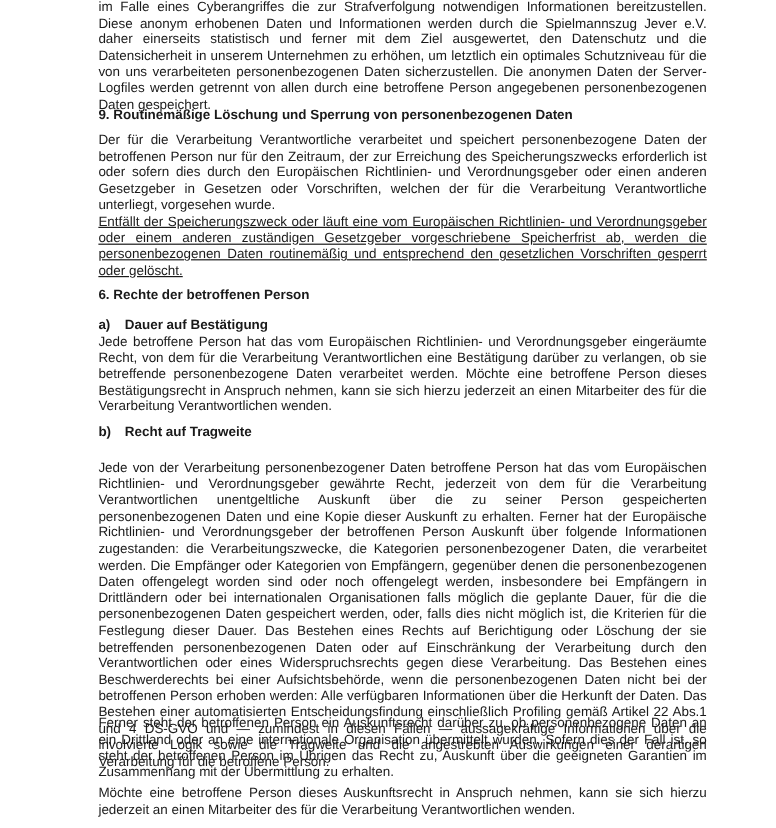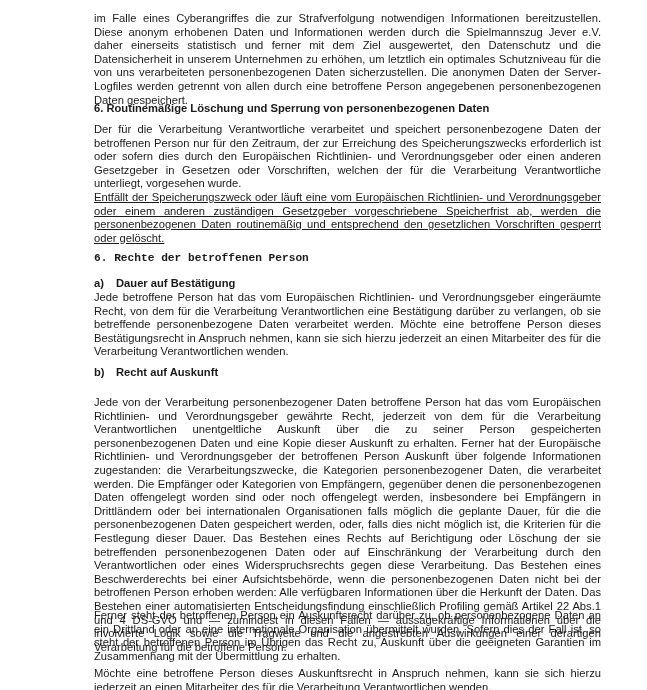--- a/index.html
+++ b/index.html
@@ -7,45 +7,45 @@
       width: 647px; height: 690px; overflow: hidden;
       background: #ffffff;
       font-family: "Liberation Sans", sans-serif;
       color: #1a1a1a;
       position: relative;
     }
     .page {
       position: absolute; left: 82px; top: 0px; width: 507px;
       font-size: 11.2px; line-height: 13.6px;
     }
-    .blk { position: absolute; left: 0; width: 507px; margin: 12px; }
+    .blk { position: absolute; left: 0; width: 507px; margin: 0; }
     .just-last { text-align: justify; text-align-last: left; }
     h2, h3 { font-weight: bold; margin: 0; font-size: 11.2px; line-height: 13.6px; }
     .sub-label { display: inline-block; width: 22px; }
     p { margin: 0; }
   </style>
 </head>
 <body>
 
 <div class="page">
 
   <p class="blk just-last" style="top:0px;">im Falle eines Cyberangriffes die zur Strafverfolgung notwendigen Informationen bereitzustellen. Diese anonym erhobenen Daten und Informationen werden durch die Spielmannszug Jever e.V. daher einerseits statistisch und ferner mit dem Ziel ausgewertet, den Datenschutz und die Datensicherheit in unserem Unternehmen zu erhöhen, um letztlich ein optimales Schutzniveau für die von uns verarbeiteten personenbezogenen Daten sicherzustellen. Die anonymen Daten der Server-Logfiles werden getrennt von allen durch eine betroffene Person angegebenen personenbezogenen Daten gespeichert.</p>
 
-  <h2 class="blk" style="top:90px;">6. Routinemäßige Löschung und Sperrung von personenbezogenen Daten</h2>
+  <h2 class="blk" style="top:90px;">9. Routinemäßige Löschung und Sperrung von personenbezogenen Daten</h2>
 
   <p class="blk just-last" style="top:111px;">Der für die Verarbeitung Verantwortliche verarbeitet und speichert personenbezogene Daten der betroffenen Person nur für den Zeitraum, der zur Erreichung des Speicherungszwecks erforderlich ist oder sofern dies durch den Europäischen Richtlinien- und Verordnungsgeber oder einen anderen Gesetzgeber in Gesetzen oder Vorschriften, welchen der für die Verarbeitung Verantwortliche unterliegt, vorgesehen wurde.</p>
   <p class="blk just-last" style="top:179px;text-decoration:underline;">Entfällt der Speicherungszweck oder läuft eine vom Europäischen Richtlinien- und Verordnungsgeber oder einem anderen zuständigen Gesetzgeber vorgeschriebene Speicherfrist ab, werden die personenbezogenen Daten routinemäßig und entsprechend den gesetzlichen Vorschriften gesperrt oder gelöscht.</p>
 
-  <h2 class="blk" style="top:240px;font-family:Liberation Mono, monospace;">6. Rechte der betroffenen Person</h2>
+  <h2 class="blk" style="top:240px;">6. Rechte der betroffenen Person</h2>
 
   <h3 class="blk" style="top:265px;">
     <span class="sub-label">a)</span><span>Dauer auf Bestätigung</span>
   </h3>
   <p class="blk just-last" style="top:279px;">Jede betroffene Person hat das vom Europäischen Richtlinien- und Verordnungsgeber eingeräumte Recht, von dem für die Verarbeitung Verantwortlichen eine Bestätigung darüber zu verlangen, ob sie betreffende personenbezogene Daten verarbeitet werden. Möchte eine betroffene Person dieses Bestätigungsrecht in Anspruch nehmen, kann sie sich hierzu jederzeit an einen Mitarbeiter des für die Verarbeitung Verantwortlichen wenden.</p>
 
   <h3 class="blk" style="top:354px;">
-    <span class="sub-label">b)</span><span>Recht auf Auskunft</span>
+    <span class="sub-label">b)</span><span>Recht auf Tragweite</span>
   </h3>
   <p class="blk just-last" style="top:384px;">Jede von der Verarbeitung personenbezogener Daten betroffene Person hat das vom Europäischen Richtlinien- und Verordnungsgeber gewährte Recht, jederzeit von dem für die Verarbeitung Verantwortlichen unentgeltliche Auskunft über die zu seiner Person gespeicherten personenbezogenen Daten und eine Kopie dieser Auskunft zu erhalten. Ferner hat der Europäische Richtlinien- und Verordnungsgeber der betroffenen Person Auskunft über folgende Informationen zugestanden: die Verarbeitungszwecke, die Kategorien personenbezogener Daten, die verarbeitet werden. Die Empfänger oder Kategorien von Empfängern, gegenüber denen die personenbezogenen Daten offengelegt worden sind oder noch offengelegt werden, insbesondere bei Empfängern in Drittländern oder bei internationalen Organisationen falls möglich die geplante Dauer, für die die personenbezogenen Daten gespeichert werden, oder, falls dies nicht möglich ist, die Kriterien für die Festlegung dieser Dauer. Das Bestehen eines Rechts auf Berichtigung oder Löschung der sie betreffenden personenbezogenen Daten oder auf Einschränkung der Verarbeitung durch den Verantwortlichen oder eines Widerspruchsrechts gegen diese Verarbeitung. Das Bestehen eines Beschwerderechts bei einer Aufsichtsbehörde, wenn die personenbezogenen Daten nicht bei der betroffenen Person erhoben werden: Alle verfügbaren Informationen über die Herkunft der Daten. Das Bestehen einer automatisierten Entscheidungsfindung einschließlich Profiling gemäß Artikel 22 Abs.1 und 4 DS-GVO und — zumindest in diesen Fällen — aussagekräftige Informationen über die involvierte Logik sowie die Tragweite und die angestrebten Auswirkungen einer derartigen Verarbeitung für die betroffene Person.</p>
   <p class="blk just-last" style="top:597px;">Ferner steht der betroffenen Person ein Auskunftsrecht darüber zu, ob personenbezogene Daten an ein Drittland oder an eine internationale Organisation übermittelt wurden. Sofern dies der Fall ist, so steht der betroffenen Person im Übrigen das Recht zu, Auskunft über die geeigneten Garantien im Zusammenhang mit der Übermittlung zu erhalten.</p>
   <p class="blk just-last" style="top:655px;">Möchte eine betroffene Person dieses Auskunftsrecht in Anspruch nehmen, kann sie sich hierzu jederzeit an einen Mitarbeiter des für die Verarbeitung Verantwortlichen wenden.</p>
 
 </div>
 
 </body></html>

